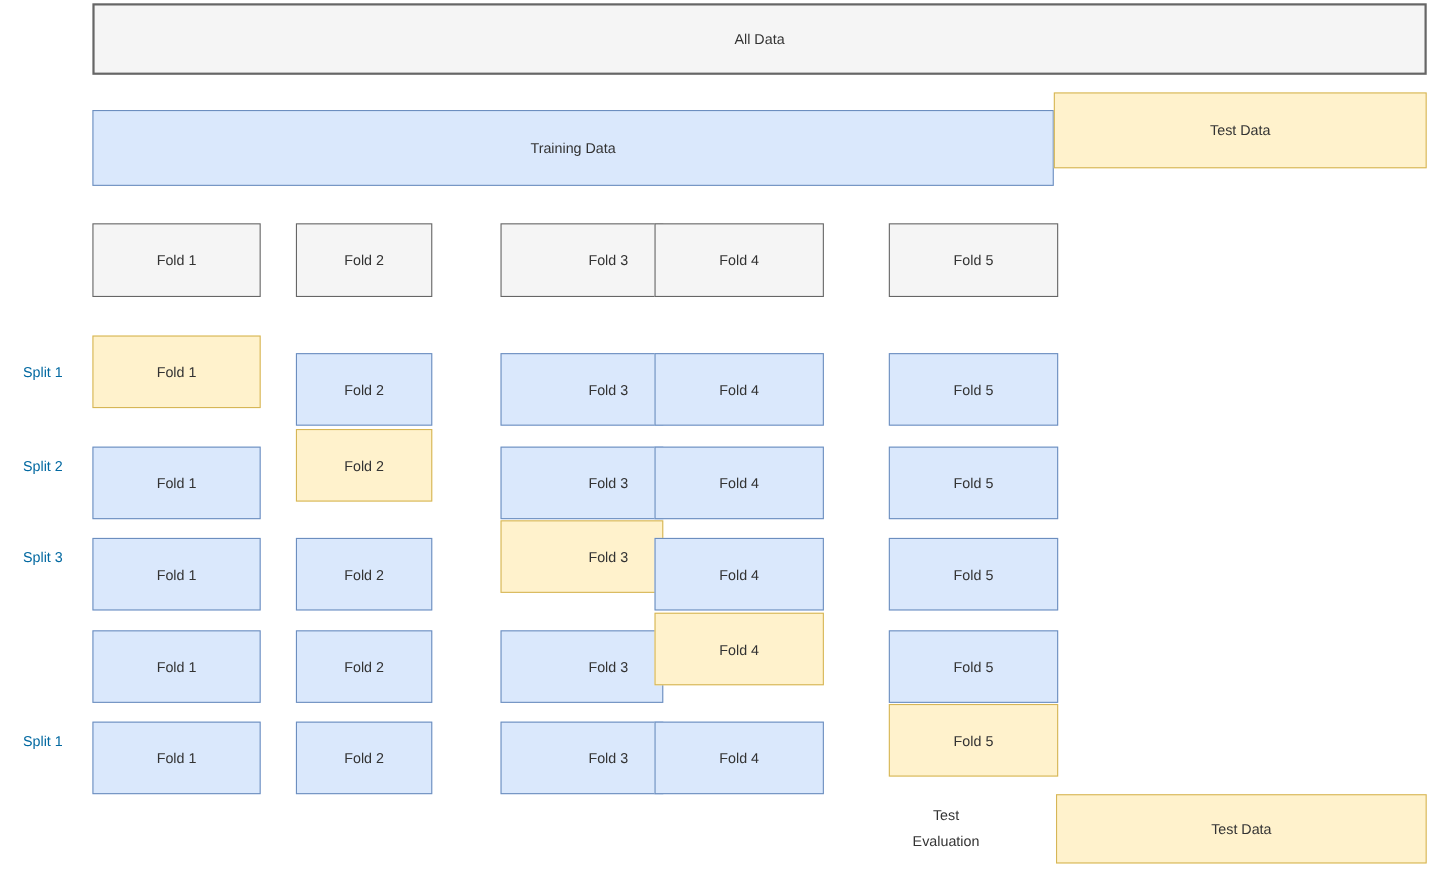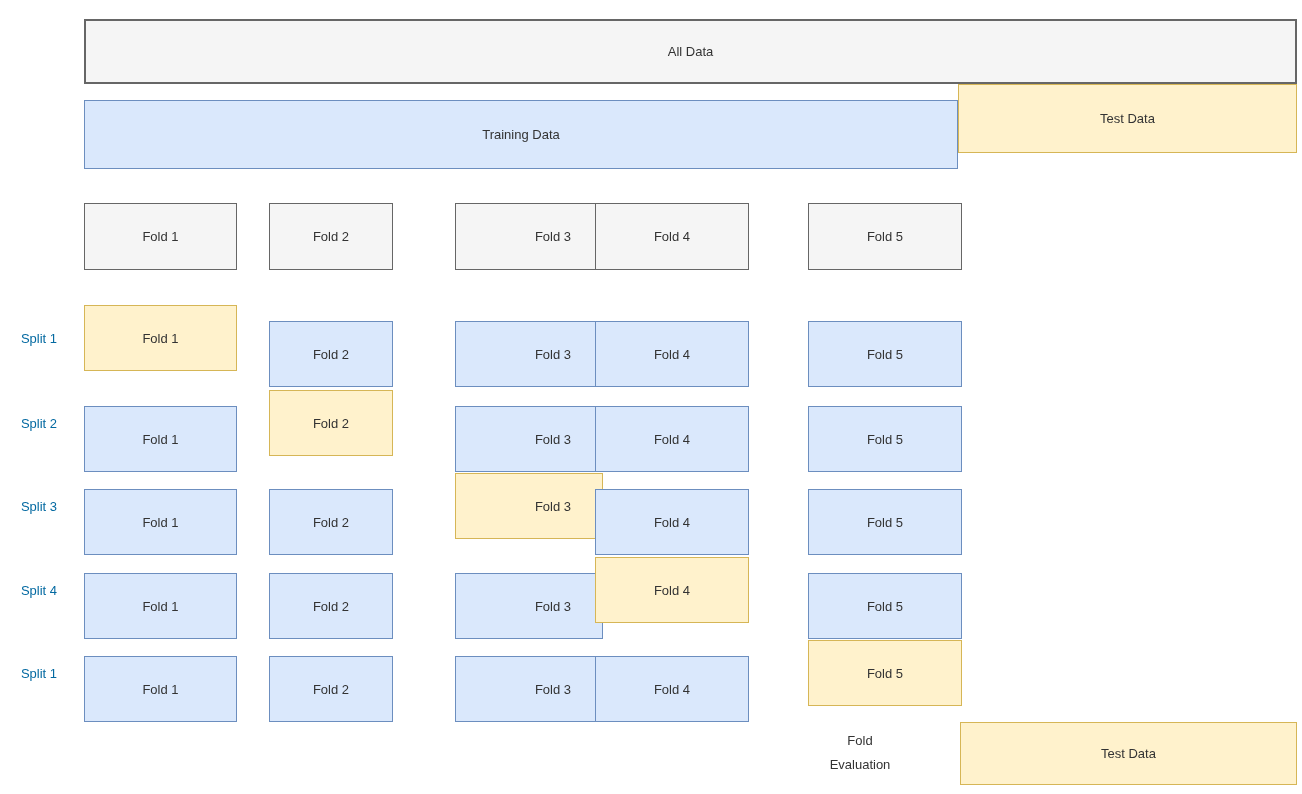--- a/index.html
+++ b/index.html
@@ -15,21 +15,21 @@
   .box {
     position: absolute;
     box-sizing: border-box;
     display: flex;
     align-items: center;
     justify-content: center;
     font-size: 13px;
     color: #333333;
     text-align: center;
   }
-  .gray   { background: var(--gray-fill, #f5f5f5);   border: 2px solid var(--gray-border, #666666); margin-top: 16px; }
+  .gray   { background: var(--gray-fill, #f5f5f5);   border: 2px solid var(--gray-border, #666666); }
   .grayhdr{ background: var(--gray-fill, #f5f5f5);   border: 1.5px solid var(--gray-border, #666666); }
   .blue   { background: var(--blue-fill, #dae8fc);   border: 1.5px solid var(--blue-border, #6c8ebf); margin-top: 16px; }
   .yellow { background: var(--yellow-fill, #fff2cc); border: 1.5px solid var(--yellow-border, #d6b656); justify-content: center; }
 
   
   .all-data  { left: 84px;  top: 3px;  width: 1213px; height: 65px; }
   .training  { left: 84px;  top: 84px; width: 874px;  height: 69px; }
   .test-top  { left: 958px; top: 84px; width: 339px;  height: 69px; }
 
   
@@ -91,21 +91,20 @@
   <div class="box grayhdr hdr c3">
       <span>Fold 4</span>
     </div>
   <div class="box grayhdr hdr c4">
       <span>Fold 5</span>
     </div>
 
   <div class="split-label r0">Split 1</div>
   <div class="split-label r1">Split 2</div>
   <div class="split-label r2">Split 3</div>
-  <div class="split-label r3">Split 4</div>
   <div class="split-label r4">Split 1</div>
 
   <div class="box r0 c0 yellow">
       <span>Fold 1</span>
     </div>
   <div class="box r0 c1 blue">
       <span>Fold 2</span>
     </div>
   <div class="box r0 c2 blue">
       <span>Fold 3</span>
@@ -175,20 +174,20 @@
       <span>Fold 3</span>
     </div>
   <div class="box r4 c3 blue">
       <span>Fold 4</span>
     </div>
   <div class="box r4 c4 yellow">
       <span>Fold 5</span>
     </div>
 
   <div class="final-label">
-    <div>Fold</div>
+    <div>Test</div>
     <div>Evaluation</div>
   </div>
   <div class="box yellow test-bottom">
     <span>Test Data</span>
   </div>
 
 </div>
 
 </body></html>

